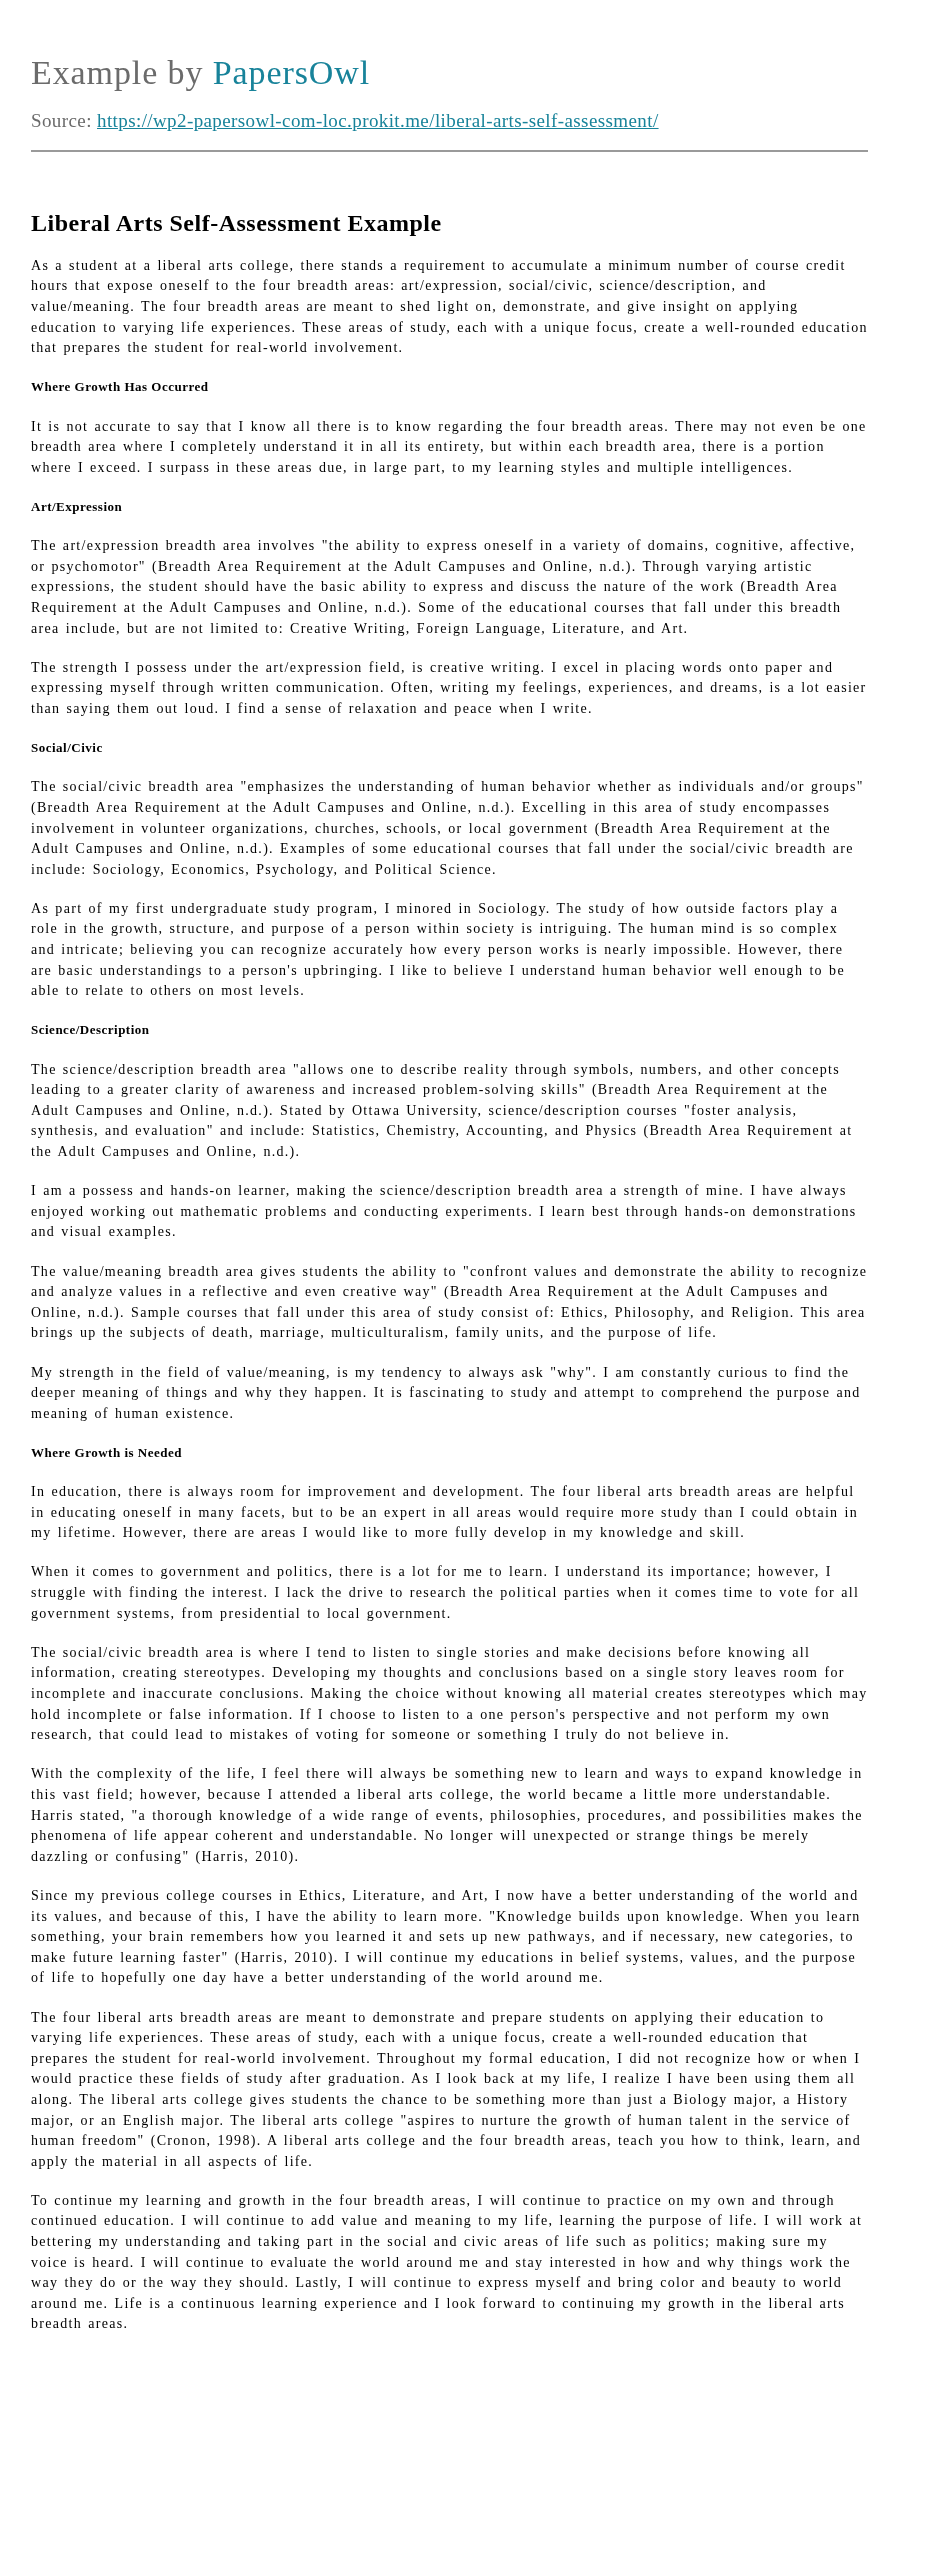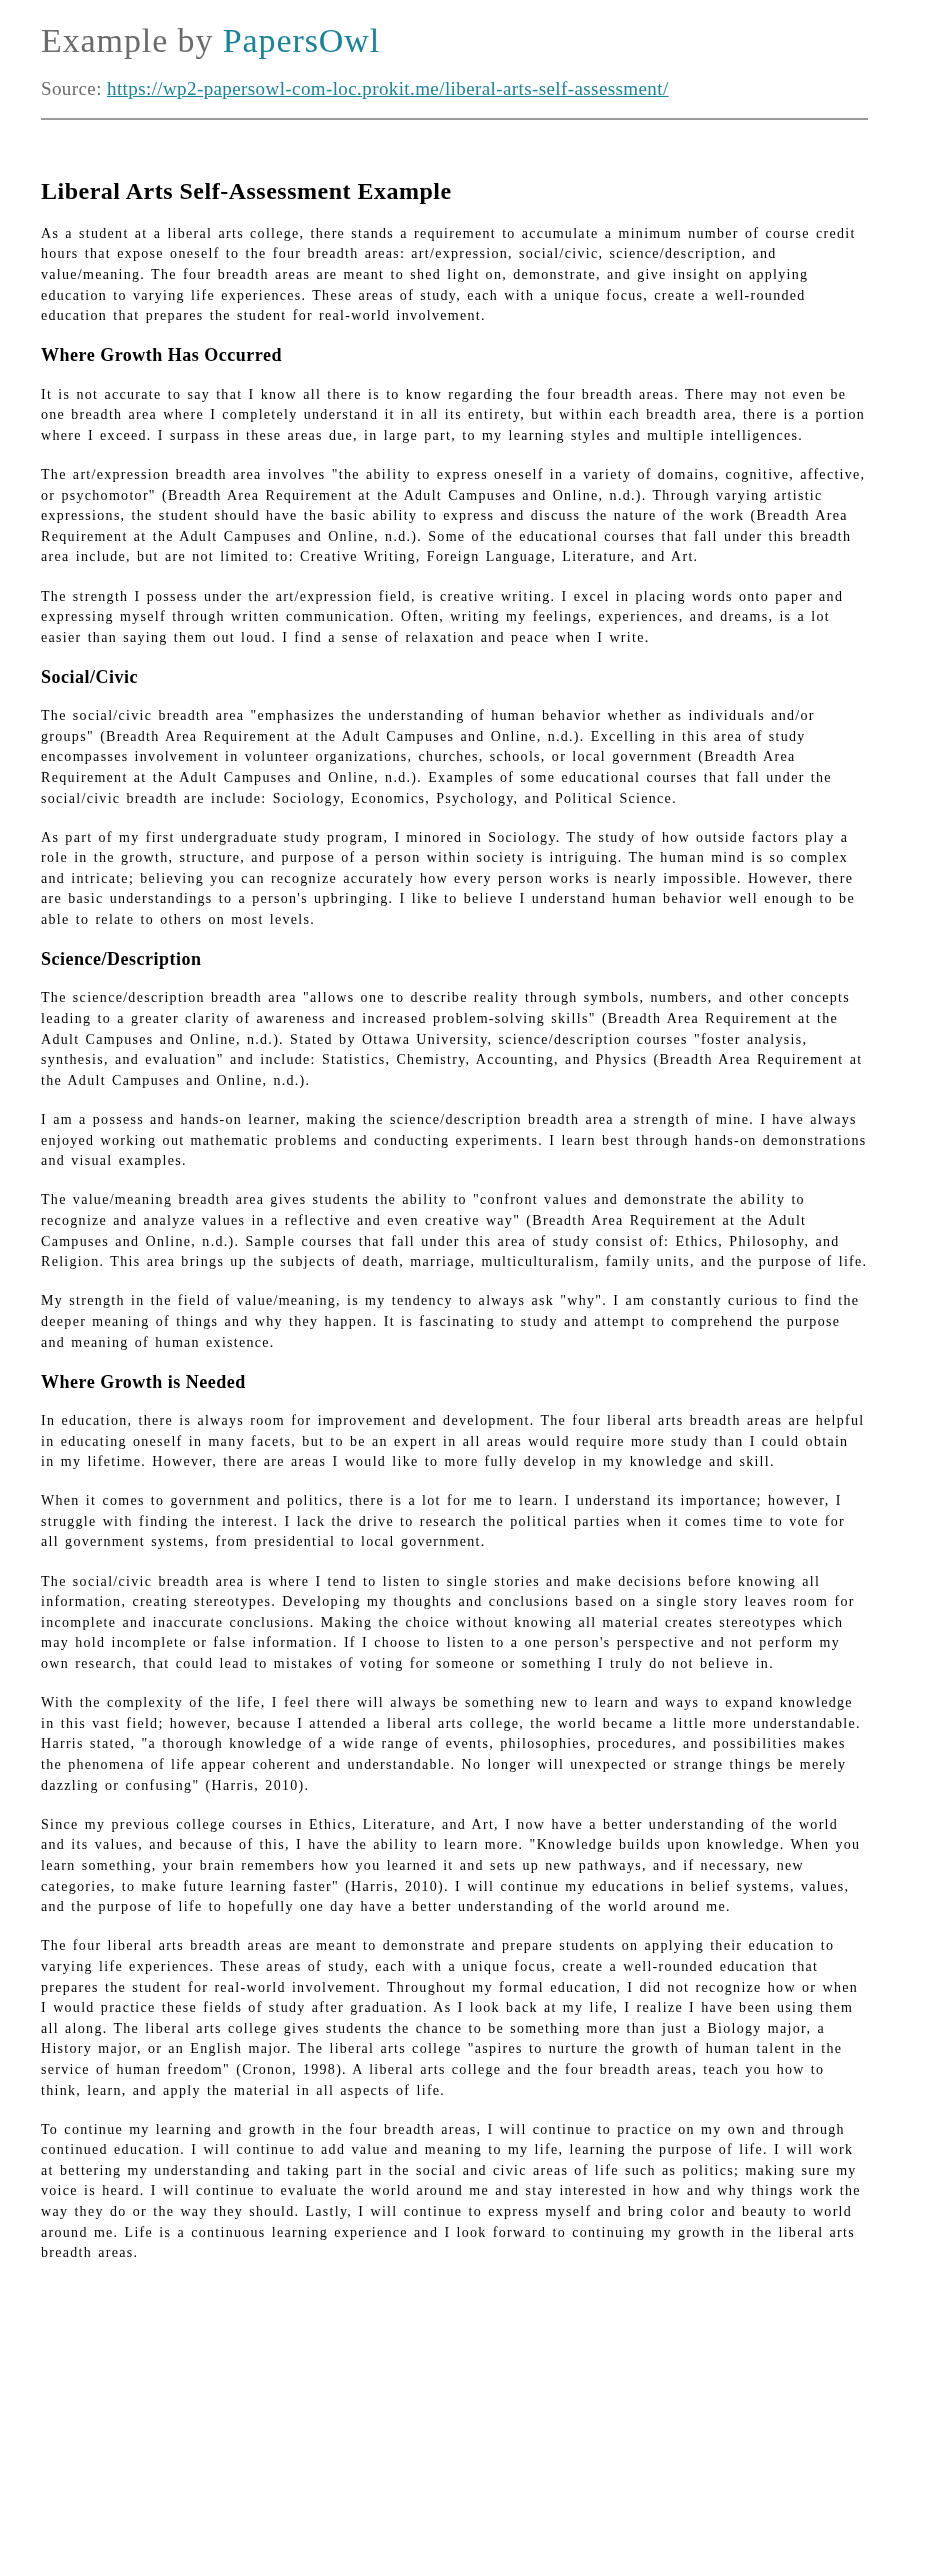--- a/index.html
+++ b/index.html
@@ -4,21 +4,21 @@
 <style>
   * { box-sizing: border-box; }
   html, body { margin: 0; padding: 0; }
   body {
     width: 930px;
     min-height: 2576px;
     background: #ffffff;
     color: #000000;
     font-family: "Liberation Serif", "DejaVu Serif", serif;
   }
-  .page { padding: 22px 62px 36px 41px; }
+  .page { padding: 22px 62px 36px 31px; margin-top: 32px; }
 
   
   .site-title {
     font-size: 34px;
     font-weight: 400;
     color: #6b6b6b;
     letter-spacing: 0.9px;
     margin: 0 0 19px 0;
     line-height: 1.1;
   }
@@ -46,21 +46,21 @@
   }
   .article p {
     font-size: 14px;
     line-height: 20.6px;
     letter-spacing: 1.3px;
     word-spacing: 1.4px;
     margin: 18.6px 0;
     text-align: left;
   }
   .article h3 {
-    font-size: 18px;
+    font-size: 13px;
     font-weight: 700;
     line-height: 20.6px;
     letter-spacing: 0.5px;
     margin: 18.6px 0;
   }
 </style>
 </head>
 <body>
 
 <div class="page">
@@ -75,20 +75,21 @@
   </header>
 
   <main class="article">
     <h2 class="doc-title">Liberal Arts Self-Assessment Example</h2>
 
     <p>As a student at a liberal arts college, there stands a requirement to accumulate a minimum number of course credit hours that expose oneself to the four breadth areas: art/expression, social/civic, science/description, and value/meaning. The four breadth areas are meant to shed light on, demonstrate, and give insight on applying education to varying life experiences. These areas of study, each with a unique focus, create a well-rounded education that prepares the student for real-world involvement.</p>
 
     <h3>Where Growth Has Occurred</h3>
     <p>It is not accurate to say that I know all there is to know regarding the four breadth areas. There may not even be one breadth area where I completely understand it in all its entirety, but within each breadth area, there is a portion where I exceed. I surpass in these areas due, in large part, to my learning styles and multiple intelligences.</p>
 
+    <h3>Art/Expression</h3>
     <p>The art/expression breadth area involves "the ability to express oneself in a variety of domains, cognitive, affective, or psychomotor" (Breadth Area Requirement at the Adult Campuses and Online, n.d.). Through varying artistic expressions, the student should have the basic ability to express and discuss the nature of the work (Breadth Area Requirement at the Adult Campuses and Online, n.d.). Some of the educational courses that fall under this breadth area include, but are not limited to: Creative Writing, Foreign Language, Literature, and Art.</p>
     <p>The strength I possess under the art/expression field, is creative writing. I excel in placing words onto paper and expressing myself through written communication. Often, writing my feelings, experiences, and dreams, is a lot easier than saying them out loud. I find a sense of relaxation and peace when I write.</p>
 
     <h3>Social/Civic</h3>
     <p>The social/civic breadth area "emphasizes the understanding of human behavior whether as individuals and/or groups" (Breadth Area Requirement at the Adult Campuses and Online, n.d.). Excelling in this area of study encompasses involvement in volunteer organizations, churches, schools, or local government (Breadth Area Requirement at the Adult Campuses and Online, n.d.). Examples of some educational courses that fall under the social/civic breadth are include: Sociology, Economics, Psychology, and Political Science.</p>
     <p>As part of my first undergraduate study program, I minored in Sociology. The study of how outside factors play a role in the growth, structure, and purpose of a person within society is intriguing. The human mind is so complex and intricate; believing you can recognize accurately how every person works is nearly impossible. However, there are basic understandings to a person's upbringing. I like to believe I understand human behavior well enough to be able to relate to others on most levels.</p>
 
     <h3>Science/Description</h3>
     <p>The science/description breadth area "allows one to describe reality through symbols, numbers, and other concepts leading to a greater clarity of awareness and increased problem-solving skills" (Breadth Area Requirement at the Adult Campuses and Online, n.d.). Stated by Ottawa University, science/description courses "foster analysis, synthesis, and evaluation" and include: Statistics, Chemistry, Accounting, and Physics (Breadth Area Requirement at the Adult Campuses and Online, n.d.).</p>
     <p>I am a possess and hands-on learner, making the science/description breadth area a strength of mine. I have always enjoyed working out mathematic problems and conducting experiments. I learn best through hands-on demonstrations and visual examples.</p>

